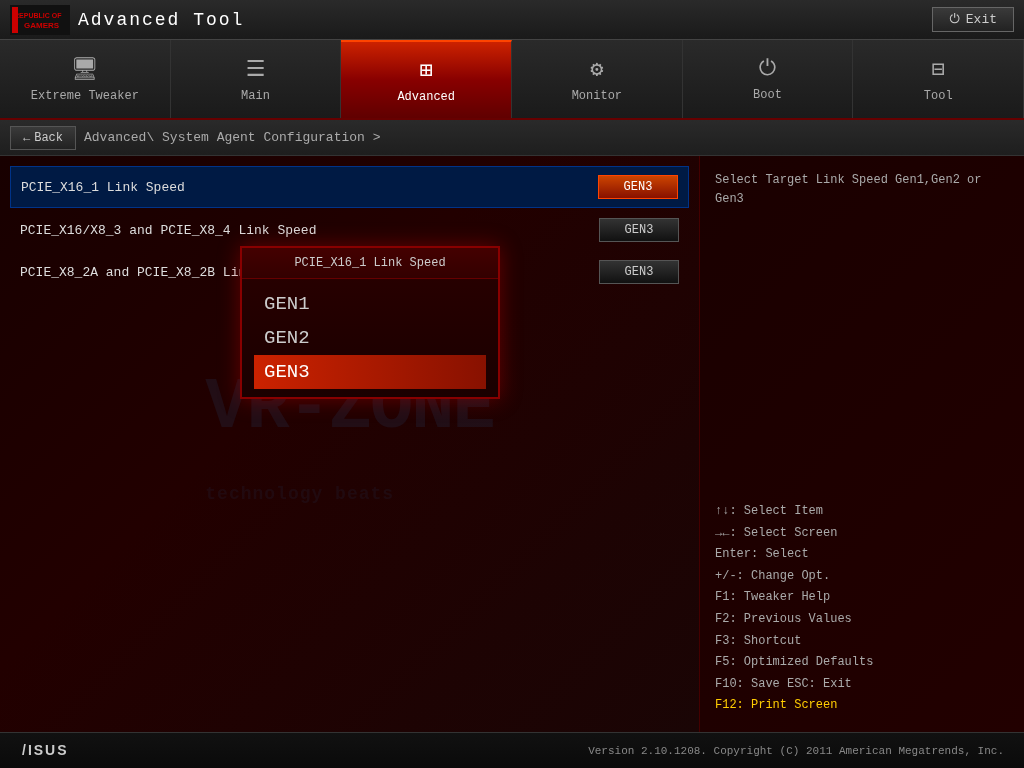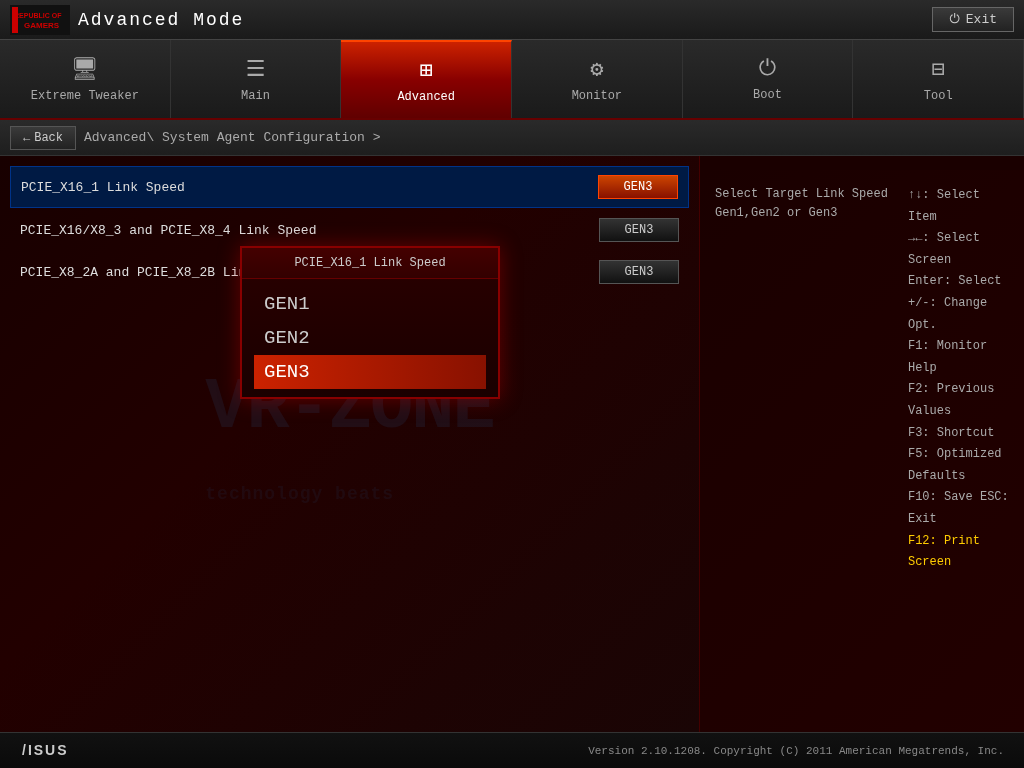--- a/index.html
+++ b/index.html
@@ -216,22 +216,21 @@
       background: linear-gradient(90deg, #cc2200 0%, #881100 100%);
       color: #fff;
     }
 
     
     .right-panel {
       width: 324px;
       background: linear-gradient(135deg, #1a0000 0%, #220000 100%);
       padding: 15px;
       display: flex;
-      flex-direction: row;
-      margin-top: 14px;
+      flex-direction: column;
     }
     .help-text {
       color: #aaa;
       font-size: 12px;
       font-family: 'Courier New', monospace;
       line-height: 1.6;
       margin-bottom: 20px;
     }
     .spacer { flex: 1; }
     .shortcut-list {
@@ -269,21 +268,21 @@
 <div class="header">
   <div class="header-logo">
     <div class="rog-logo">
       <svg width="60" height="30" viewBox="0 0 60 30">
         <rect width="60" height="30" fill="#111"></rect>
         <text x="4" y="13" font-size="7" fill="#cc0000" font-weight="bold" font-family="Arial">REPUBLIC OF</text>
         <text x="14" y="23" font-size="8" fill="#cc0000" font-weight="bold" font-family="Arial">GAMERS</text>
         <path d="M2 2 L8 2 L8 28 L2 28 Z" fill="#cc0000"></path>
       </svg>
     </div>
-    <span class="header-title">Advanced Mode</span>
+    <span class="header-title">Advanced Tool</span>
   </div>
   <button class="exit-btn">
     <span>⏻</span>
     <span>Exit</span>
   </button>
 </div>
 
 <div class="nav-tabs">
   <div class="nav-tab">
     <span class="nav-icon">🖥</span>
@@ -355,21 +354,21 @@
   </div>
 
   <div class="right-panel">
     <div class="help-text">Select Target Link Speed Gen1,Gen2 or Gen3</div>
     <div class="spacer"></div>
     <div class="shortcut-list">
       <div>↑↓:  Select Item</div>
       <div>→←:  Select Screen</div>
       <div>Enter: Select</div>
       <div>+/-:  Change Opt.</div>
-      <div>F1:   Monitor Help</div>
+      <div>F1:   Tweaker Help</div>
       <div>F2:   Previous Values</div>
       <div>F3:   Shortcut</div>
       <div>F5:   Optimized Defaults</div>
       <div>F10:  Save  ESC: Exit</div>
       <div style="color:#ffcc00;">F12:  Print Screen</div>
     </div>
   </div>
 </div>
 
 <div class="footer">

